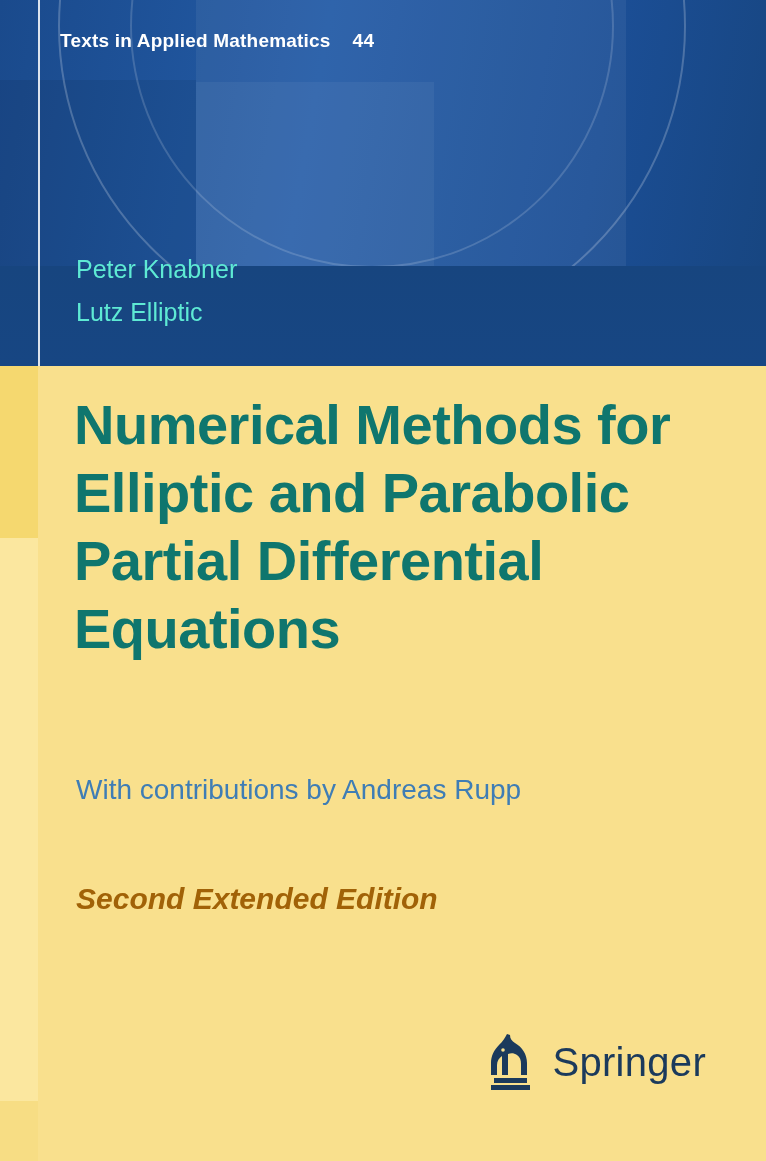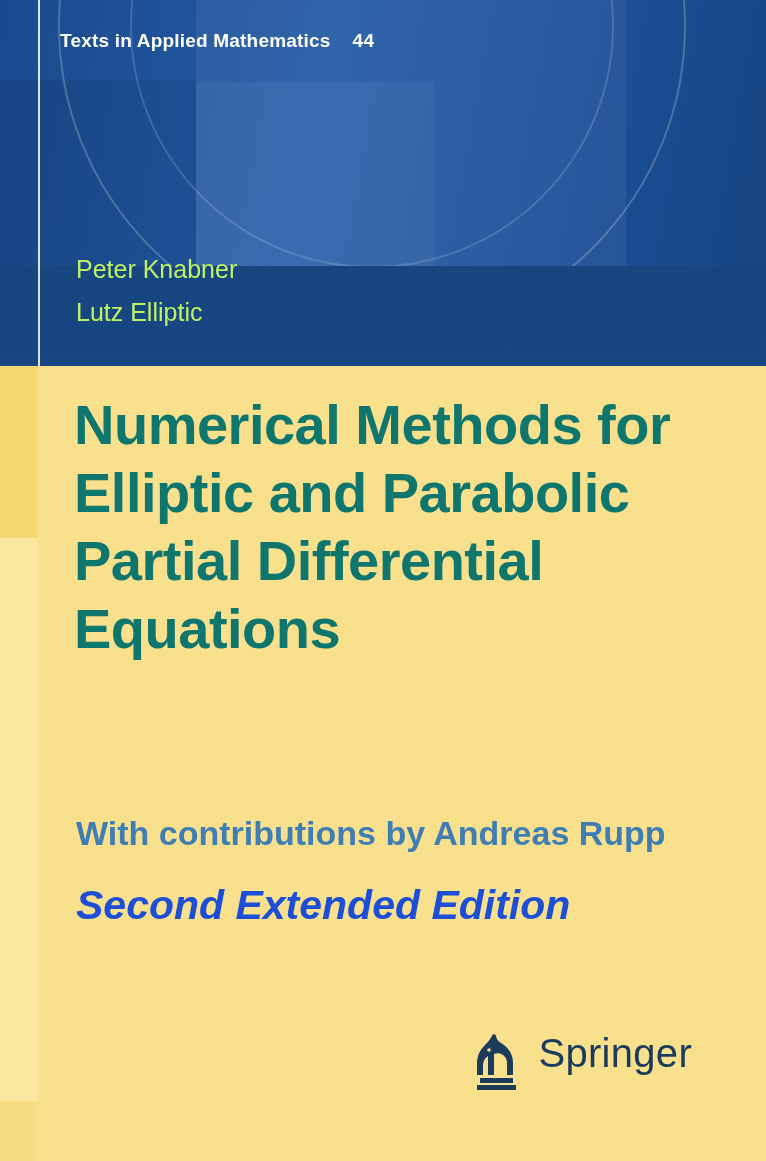--- a/index.html
+++ b/index.html
@@ -90,21 +90,21 @@
   }
   .series .num {
     margin-left: 22px;
   }
 
   
   .authors {
     position: absolute;
     left: 76px;
     top: 248px;
-    color: #bef264;
+    color: #5eead4;
     font-size: 25px;
     line-height: 43px;
     font-weight: normal;
   }
 
   
   .yellow {
     position: absolute;
     left: 0; top: 366px;
     width: 766px; height: 795px;
@@ -136,44 +136,44 @@
     width: 640px;
     color: #0f766e;
     font-size: 56px;
     line-height: 68px;
     font-weight: bold;
     letter-spacing: -0.5px;
   }
   .contrib {
     position: absolute;
     left: 76px;
-    top: 448px;
+    top: 408px;
     width: 640px;
     color: #3f7db5;
-    font-size: 34px;
-    font-weight: bold;
+    font-size: 28px;
+    font-weight: normal;
   }
   .edition {
     position: absolute;
     left: 76px;
     top: 516px;
     width: 640px;
-    color: #1d4ed8;
-    font-size: 41px;
+    color: #a16207;
+    font-size: 30px;
     font-style: italic;
     font-weight: bold;
   }
 
   
   .springer {
     position: absolute;
-    right: 74px;
+    right: 60px;
     bottom: 68px;
     display: flex;
-    align-items: flex-start;
+    align-items: center;
     gap: 14px;
   }
   .springer .knight {
     width: 52px;
     height: 62px;
     position: relative;
   }
   .springer .wordmark {
     color: #1b3a5c;
     font-size: 40px;

